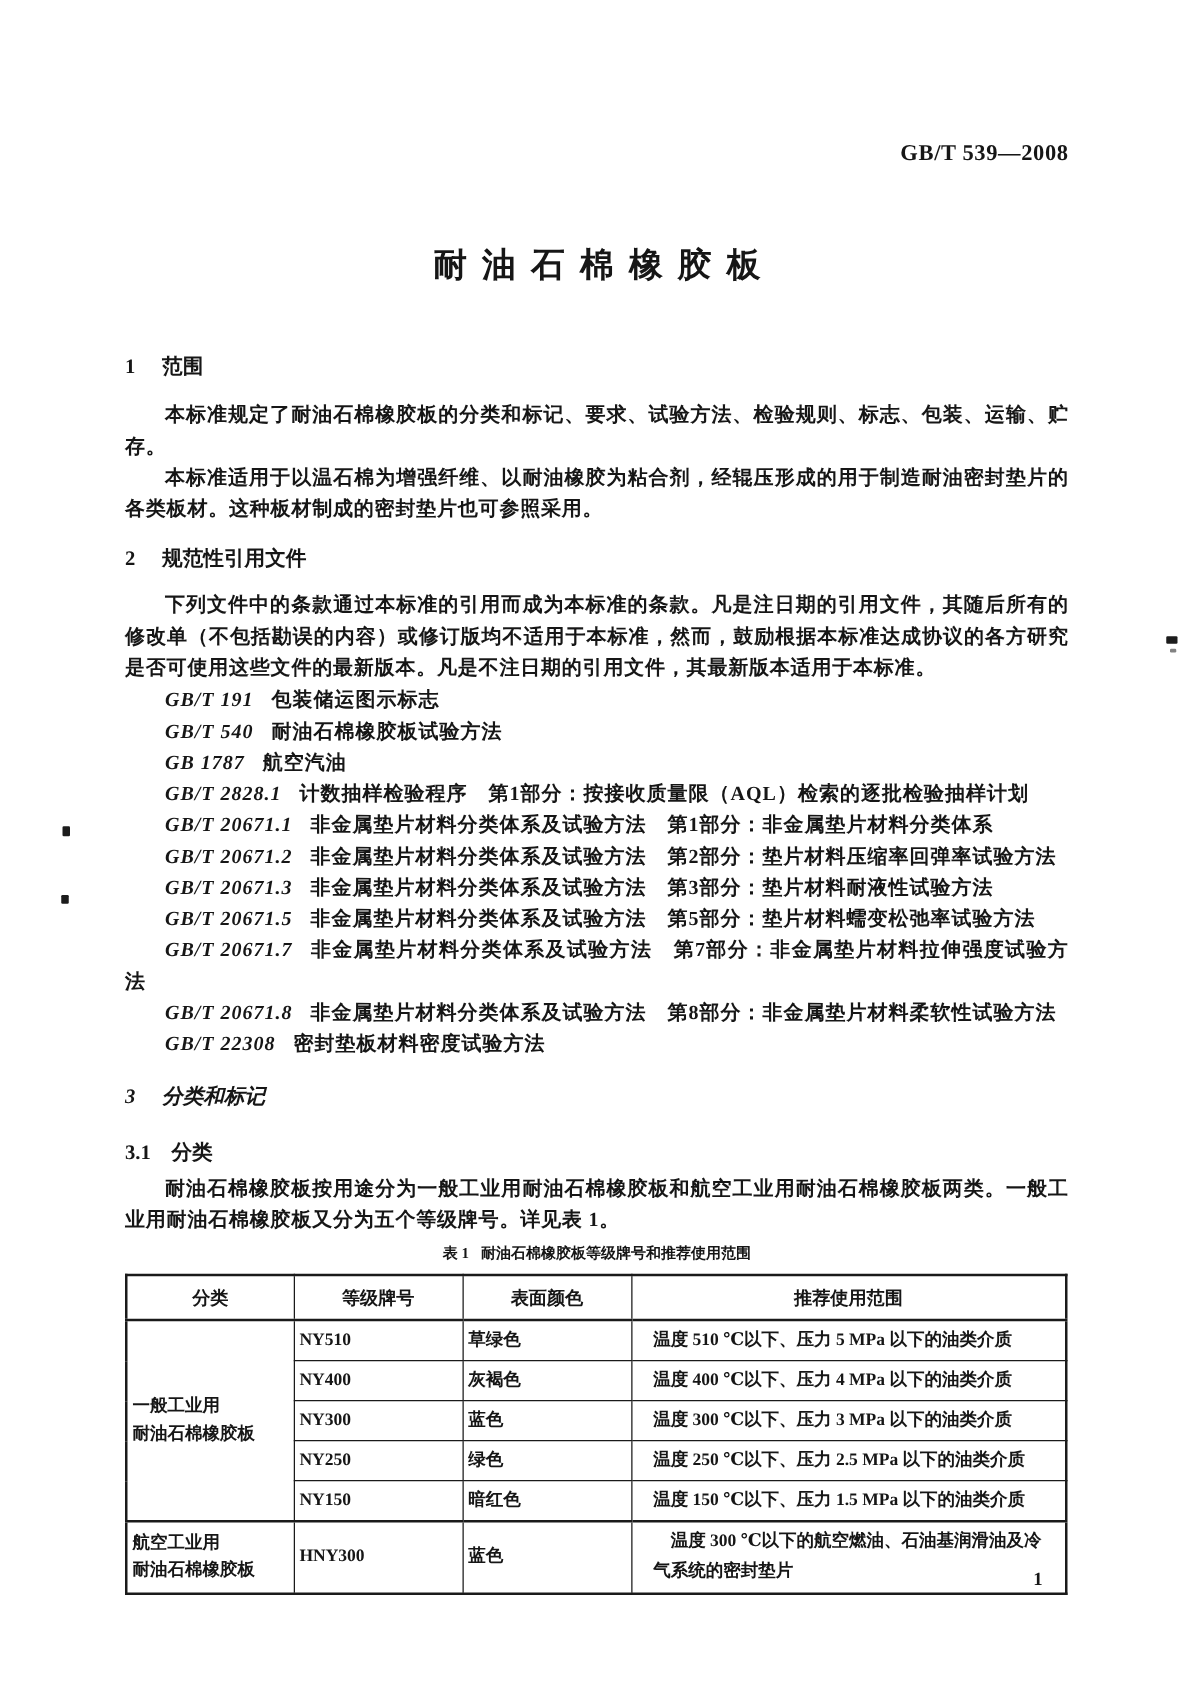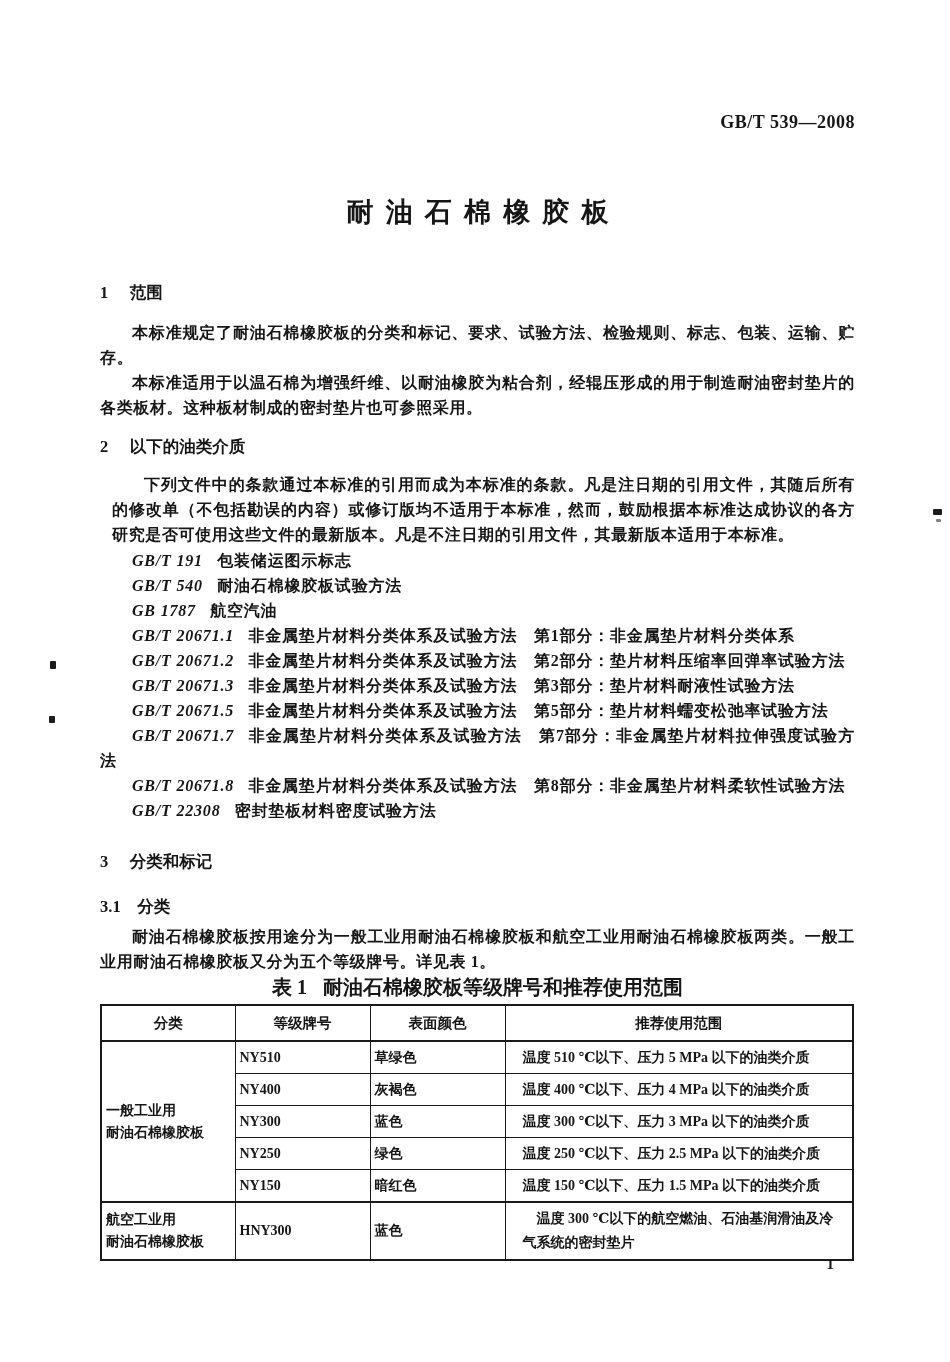--- a/index.html
+++ b/index.html
@@ -37,53 +37,53 @@
     line-height:36px;
   }
   
   .sec-h{
     font-size:16.5px;
     font-weight:700;
     line-height:25px;
   }
   .sec-h.h1{margin-top:50px;}
   .sec-h.h2{margin-top:14px;}
-  .sec-h.h3{margin-top:26px;}
+  .sec-h.h3{margin-top:16px;font-style:italic;}
   .sec-h.h31{margin-top:20px;}
   .sec-num{display:inline-block;margin-right:1.3em;}
   .sec-num.sub{margin-right:1.0em;}
   
   .para{
     font-size:16px;
     font-weight:600;
     line-height:25px;
     text-align:justify;
     text-indent:2em;
     letter-spacing:0.04em;
     margin:0;
   }
   .para.first{margin-top:15px;}
-  .para.mt{margin-top:13px;margin-left:12px;}
+  .para.mt{margin-top:13px;}
   .para.mt5{margin-top:5px;}
   
   .ref-list{margin-top:1px;}
   .ref{
     font-size:16px;
     font-weight:600;
     line-height:25px;
     text-align:justify;
     text-indent:2em;
     letter-spacing:0.05em;
   }
   .ref-code{display:inline-block;margin-right:0.9em;text-indent:0;font-style:italic;}
   
   .tbl-caption{
     margin-top:2px;
     text-align:center;
-    font-size:20px;
+    font-size:12px;
     font-weight:700;
     line-height:22px;
   }
   .cap-label{display:inline-block;margin-right:0.8em;}
   
   table.grade{
     margin-top:6px;
     width:752px;
     border-collapse:collapse;
     table-layout:fixed;
@@ -149,28 +149,29 @@
 
   <h1 class="doc-title">耐油石棉橡胶板</h1>
 
   <div class="sec-h h1">
     <span class="sec-num">1</span><span>范围</span>
   </div>
   <p class="para first">本标准规定了耐油石棉橡胶板的分类和标记、要求、试验方法、检验规则、标志、包装、运输、贮存。</p>
   <p class="para">本标准适用于以温石棉为增强纤维、以耐油橡胶为粘合剂，经辊压形成的用于制造耐油密封垫片的各类板材。这种板材制成的密封垫片也可参照采用。</p>
 
   <div class="sec-h h2">
-    <span class="sec-num">2</span><span>以下的油类介质</span>
+    <span class="sec-num">2</span><span>规范性引用文件</span>
   </div>
   <p class="para mt">下列文件中的条款通过本标准的引用而成为本标准的条款。凡是注日期的引用文件，其随后所有的修改单（不包括勘误的内容）或修订版均不适用于本标准，然而，鼓励根据本标准达成协议的各方研究是否可使用这些文件的最新版本。凡是不注日期的引用文件，其最新版本适用于本标准。</p>
 
   <div class="ref-list">
     <div class="ref"><span class="ref-code">GB/T 191</span><span>包装储运图示标志</span></div>
     <div class="ref"><span class="ref-code">GB/T 540</span><span>耐油石棉橡胶板试验方法</span></div>
     <div class="ref"><span class="ref-code">GB 1787</span><span>航空汽油</span></div>
+    <div class="ref"><span class="ref-code">GB/T 2828.1</span><span>计数抽样检验程序　第1部分：按接收质量限（AQL）检索的逐批检验抽样计划</span></div>
     <div class="ref"><span class="ref-code">GB/T 20671.1</span><span>非金属垫片材料分类体系及试验方法　第1部分：非金属垫片材料分类体系</span></div>
     <div class="ref"><span class="ref-code">GB/T 20671.2</span><span>非金属垫片材料分类体系及试验方法　第2部分：垫片材料压缩率回弹率试验方法</span></div>
     <div class="ref"><span class="ref-code">GB/T 20671.3</span><span>非金属垫片材料分类体系及试验方法　第3部分：垫片材料耐液性试验方法</span></div>
     <div class="ref"><span class="ref-code">GB/T 20671.5</span><span>非金属垫片材料分类体系及试验方法　第5部分：垫片材料蠕变松弛率试验方法</span></div>
     <div class="ref"><span class="ref-code">GB/T 20671.7</span><span>非金属垫片材料分类体系及试验方法　第7部分：非金属垫片材料拉伸强度试验方法</span></div>
     <div class="ref"><span class="ref-code">GB/T 20671.8</span><span>非金属垫片材料分类体系及试验方法　第8部分：非金属垫片材料柔软性试验方法</span></div>
     <div class="ref"><span class="ref-code">GB/T 22308</span><span>密封垫板材料密度试验方法</span></div>
   </div>
 
   <div class="sec-h h3">

